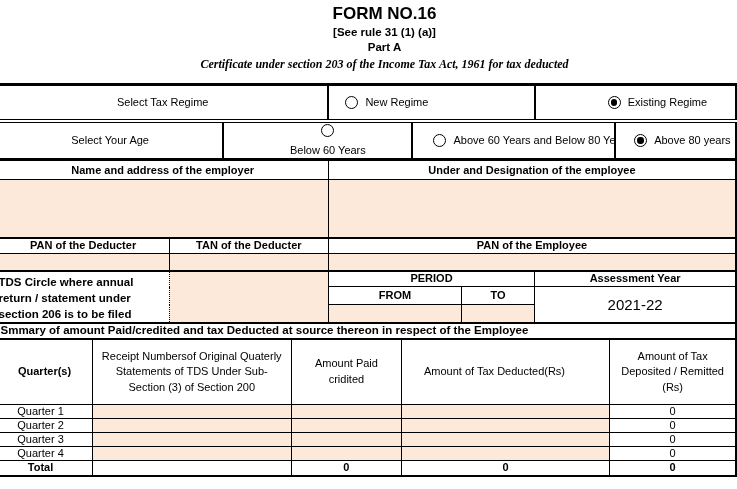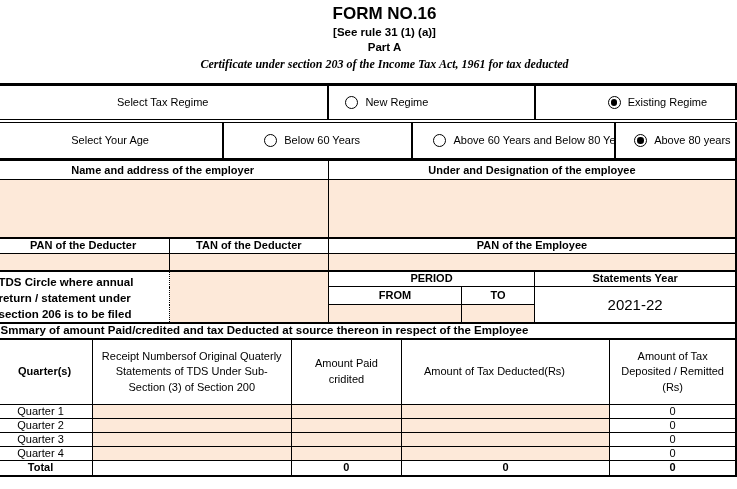--- a/index.html
+++ b/index.html
@@ -36,21 +36,21 @@
   tr.r4 > td { border-bottom-width: 2px; }
   tr.r6 > td { border-bottom-width: 2px; }
   tr.r7c > td { border-bottom-width: 2px; }
   tr.r8 > td { border-top-width: 2px; border-bottom-width: 2px; font-weight: bold;
                padding-left: 3px; font-size: 11.5px; }
   tr.r14 > td { border-bottom-width: 2px; }
   td.outer-r { border-right-width: 2px; }
   
   .opt { display: flex; align-items: center; gap: 7px; }
   .pad16 { padding-left: 16px; } .pad72 { padding-left: 72px; }
-  .pad28 { padding-left: 40px; } .pad20 { padding-left: 20px; } .pad14 { padding-left: 14px; justify-content: center; }
+  .pad28 { padding-left: 20px; flex-direction: column; } .pad20 { padding-left: 20px; } .pad14 { padding-left: 14px; justify-content: center; }
   .radio { width: 13px; height: 13px; border: 1.5px solid #000; border-radius: 50%;
            display: inline-flex; align-items: center; justify-content: center;
            background: #fff; flex: none; }
   .radio.sel::after { content: ""; width: 6.5px; height: 6.5px; border-radius: 50%; background: #000; }
   .optlabel { font-size: 11px; white-space: nowrap; }
   
   td.tds { border-right: 1px dotted #000; vertical-align: top; font-weight: bold;
            text-align: left; padding: 2px 0 0 1px; line-height: 16px; font-size: 11.5px; }
   td.tdsfill { border-left: 1px dotted #000; }
   td.ay-value { font-size: 15px; font-weight: normal; text-align: center; }
@@ -150,21 +150,21 @@
     </tr>
 
     <tr class="r7a">
       <td colspan="2" rowspan="3" class="tds">
         <div>TDS Circle where annual</div>
         <div>return / statement under</div>
         <div>section 206 is to be filed</div>
       </td>
       <td colspan="3" rowspan="3" class="peach tdsfill"></td>
       <td colspan="4" class="hdr">PERIOD</td>
-      <td colspan="3" class="hdr outer-r">Statements Year</td>
+      <td colspan="3" class="hdr outer-r">Assessment Year</td>
     </tr>
     <tr class="r7b">
       <td colspan="3" class="hdr">FROM</td>
       <td class="hdr">TO</td>
       <td colspan="3" rowspan="2" class="ay-value outer-r">2021-22</td>
     </tr>
     <tr class="r7c">
       <td colspan="3" class="peach"></td>
       <td class="peach"></td>
     </tr>

